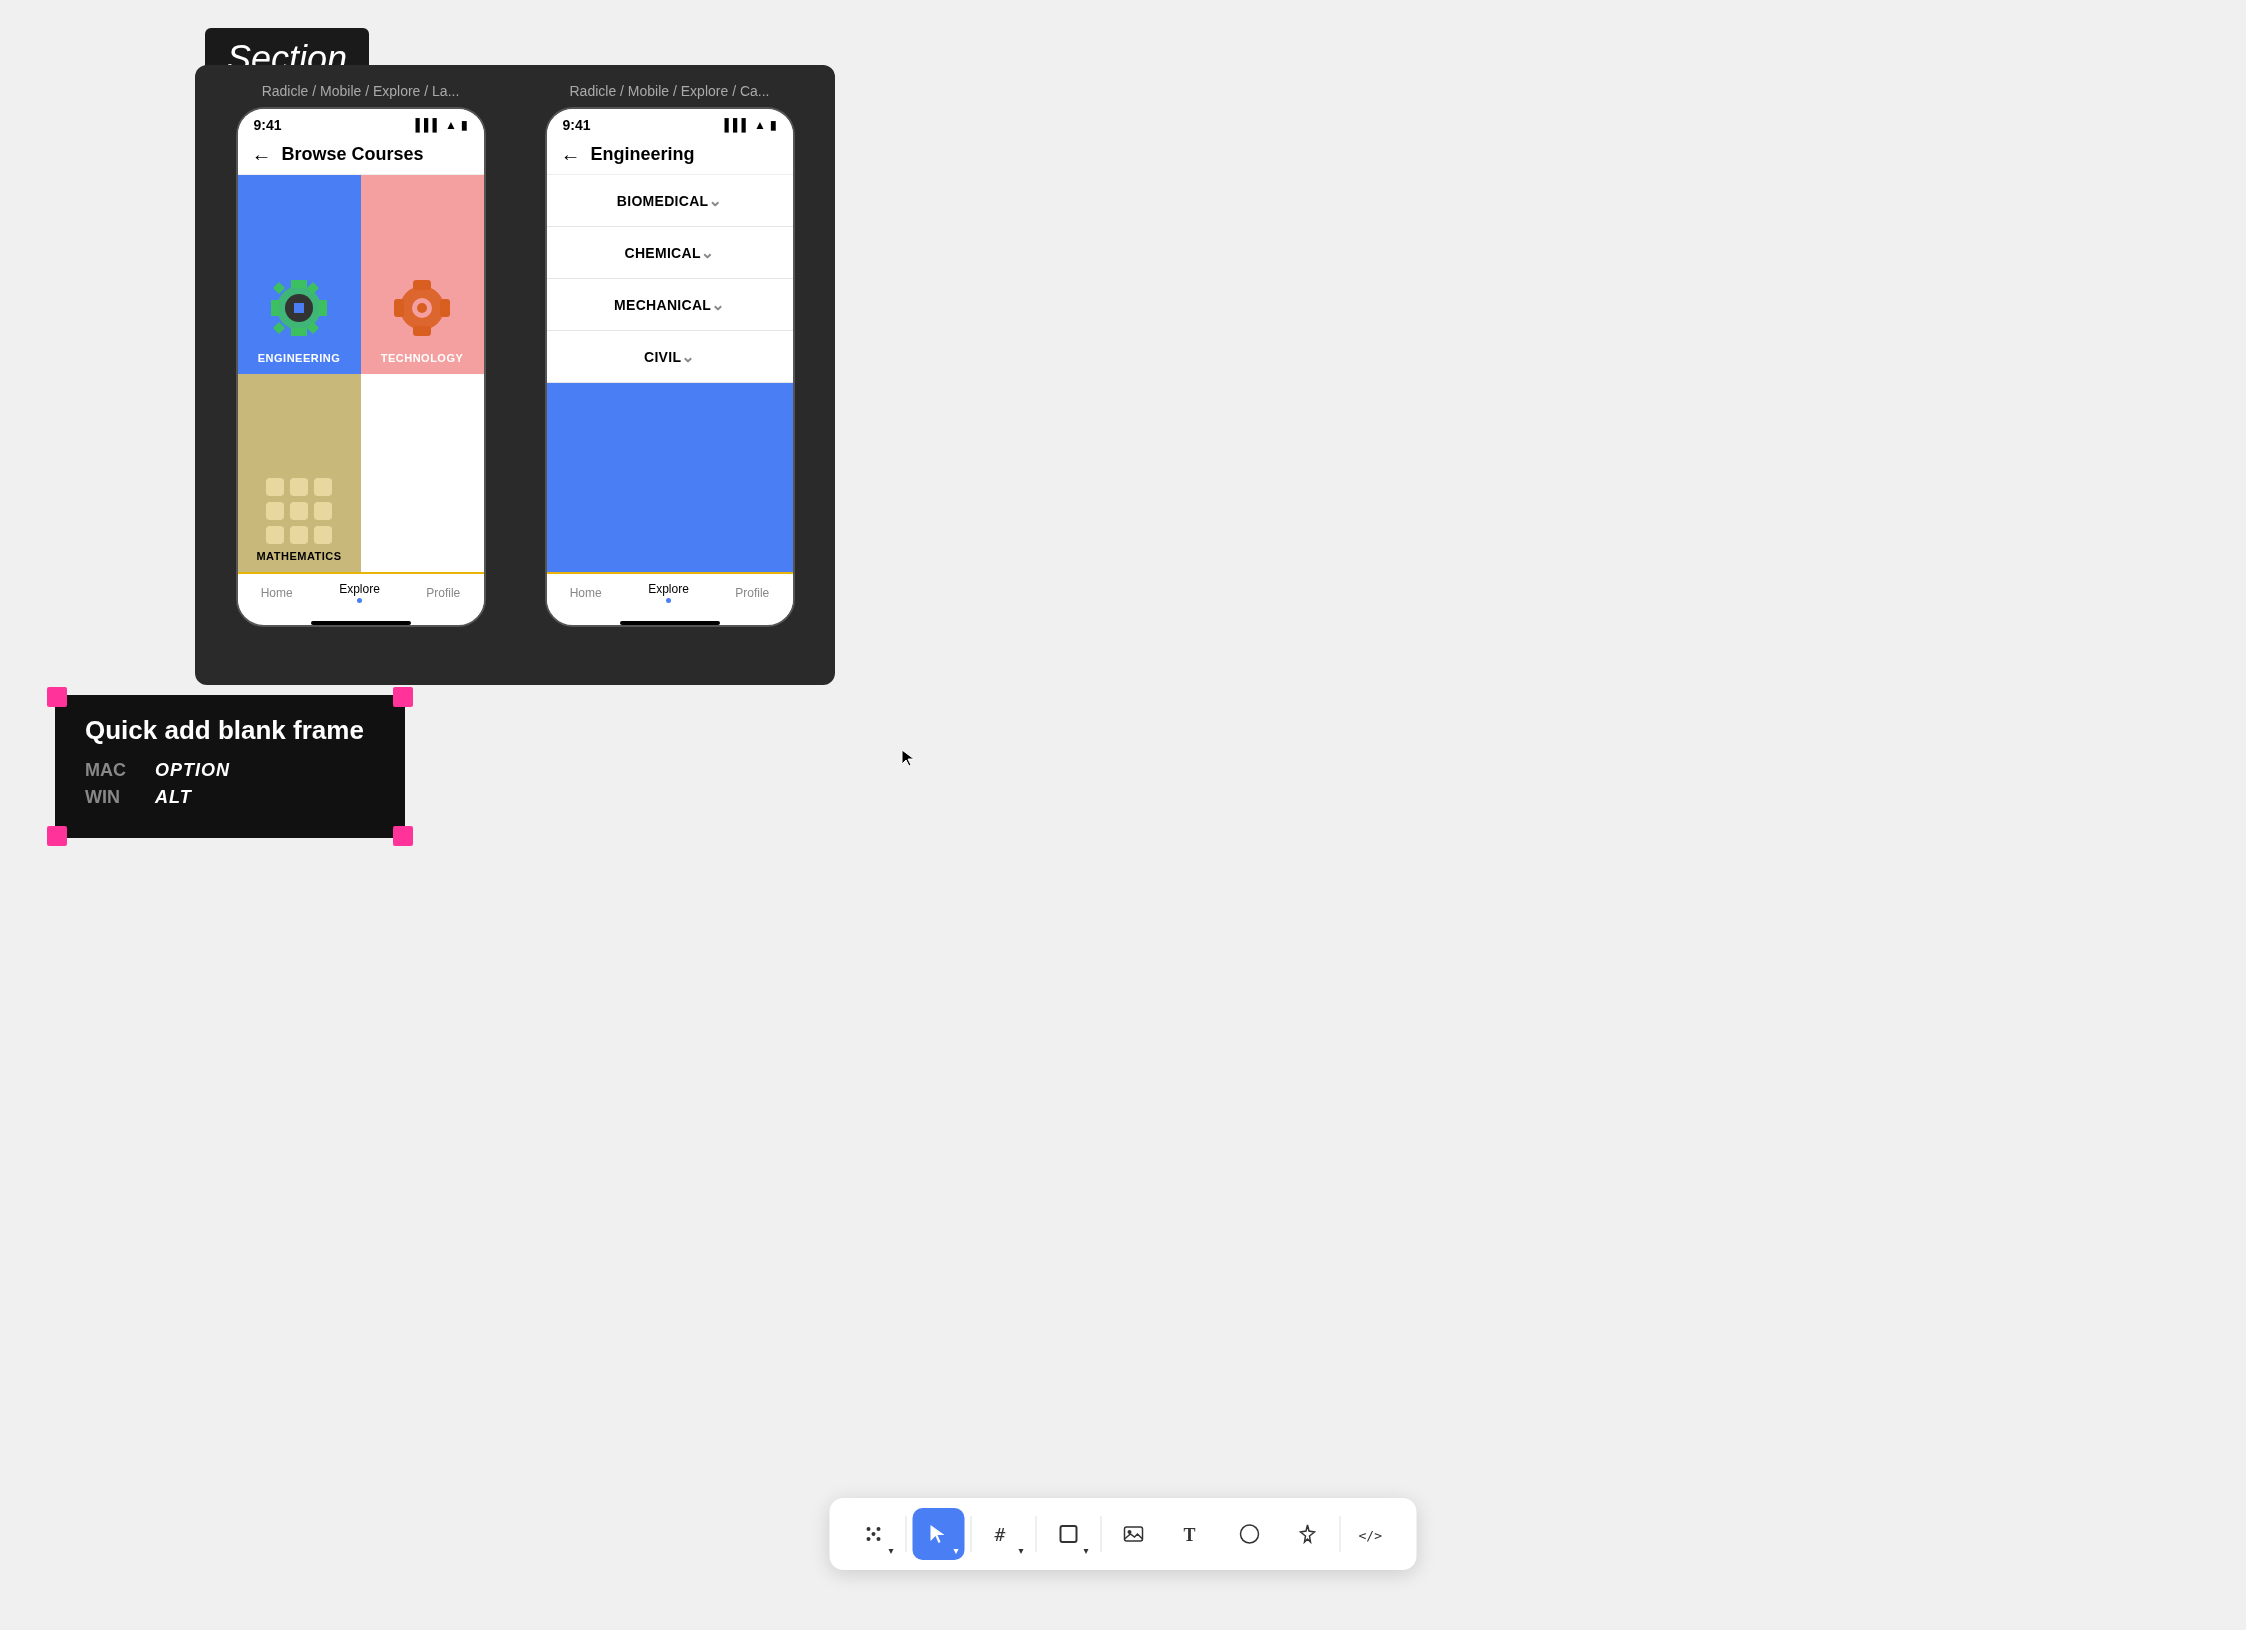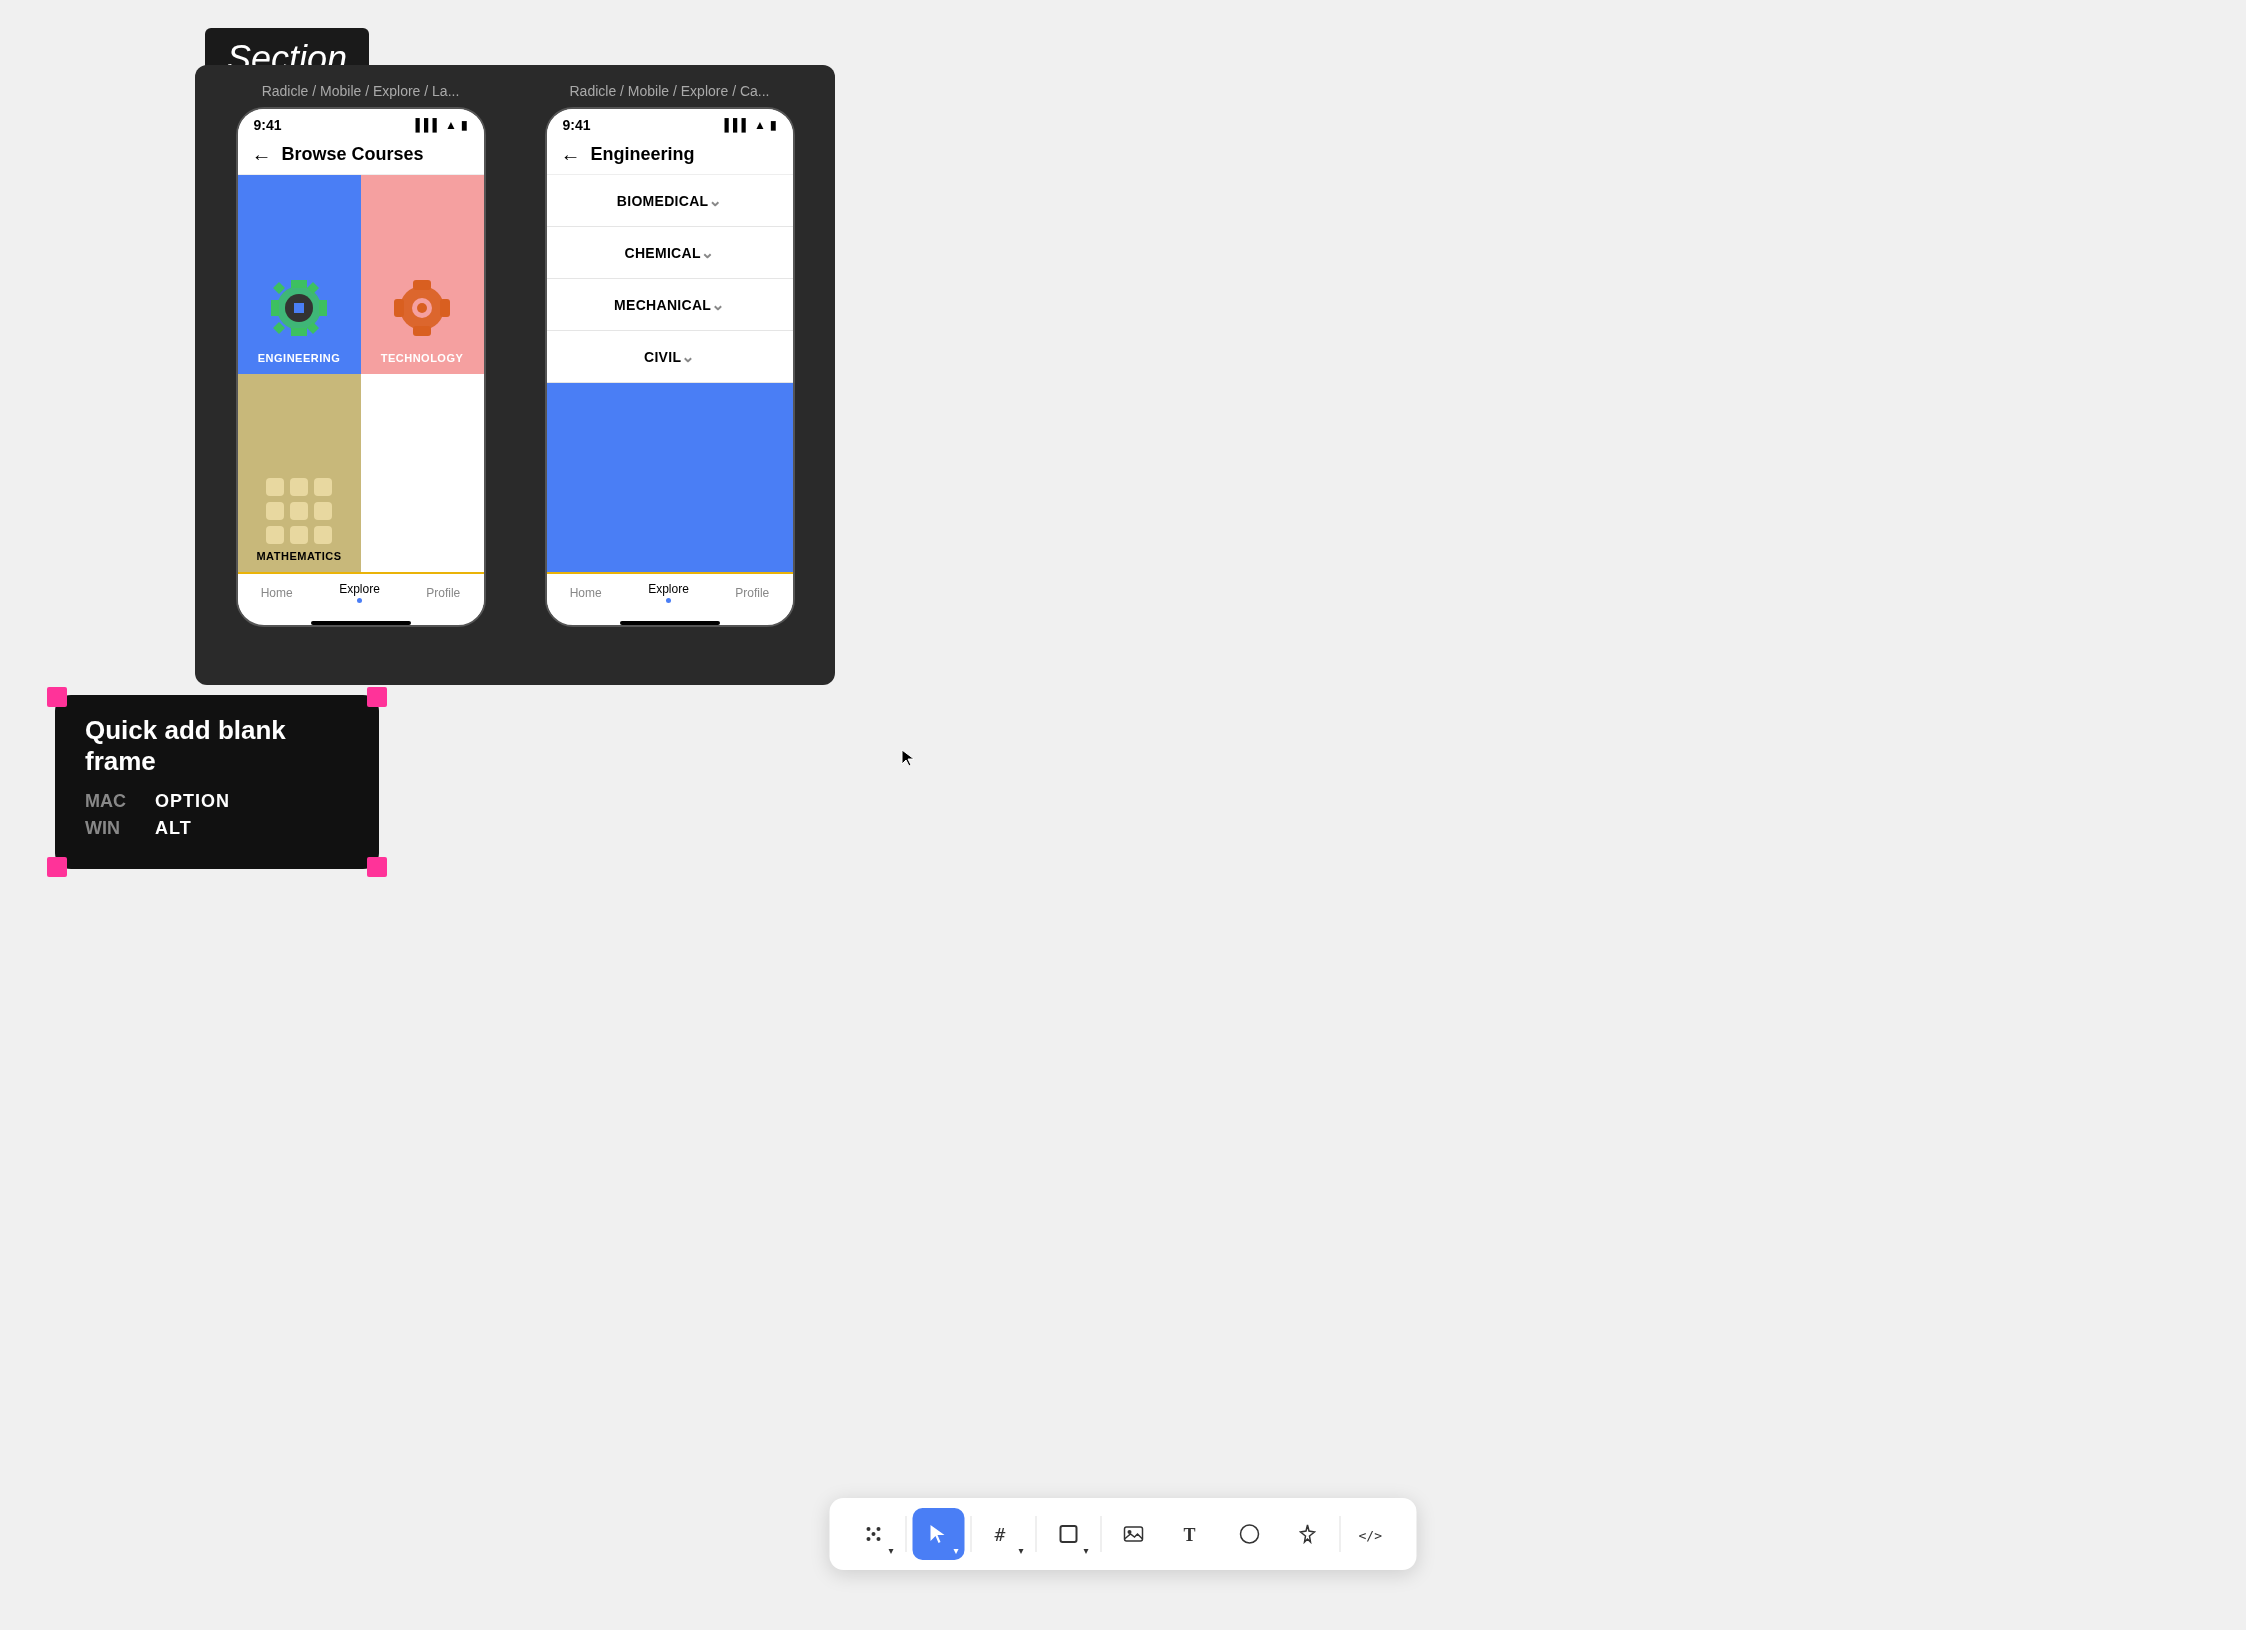--- a/index.html
+++ b/index.html
@@ -224,23 +224,23 @@
       font-size: 16px;
     }
 
     
     .tooltip-popup {
       position: absolute;
       top: 695px;
       left: 55px;
       background: #111;
       color: #fff;
-      border-radius: 16px;
+      border-radius: 0;
       padding: 20px 30px 24px;
-      width: 324px;
+      width: 350px;
       z-index: 100;
     }
 
     .tooltip-corner {
       position: absolute;
       width: 20px;
       height: 20px;
       background: #ff3399;
       border-radius: 2px;
     }
@@ -267,20 +267,21 @@
     .tooltip-key {
       color: #888;
       min-width: 50px;
       font-weight: 600;
     }
 
     .tooltip-value {
       color: #fff;
       font-weight: 700;
       letter-spacing: 1px;
+      font-style: italic;
     }
 
     
     .cursor {
       position: absolute;
       top: 748px;
       left: 900px;
       width: 20px;
       height: 20px;
       z-index: 200;

